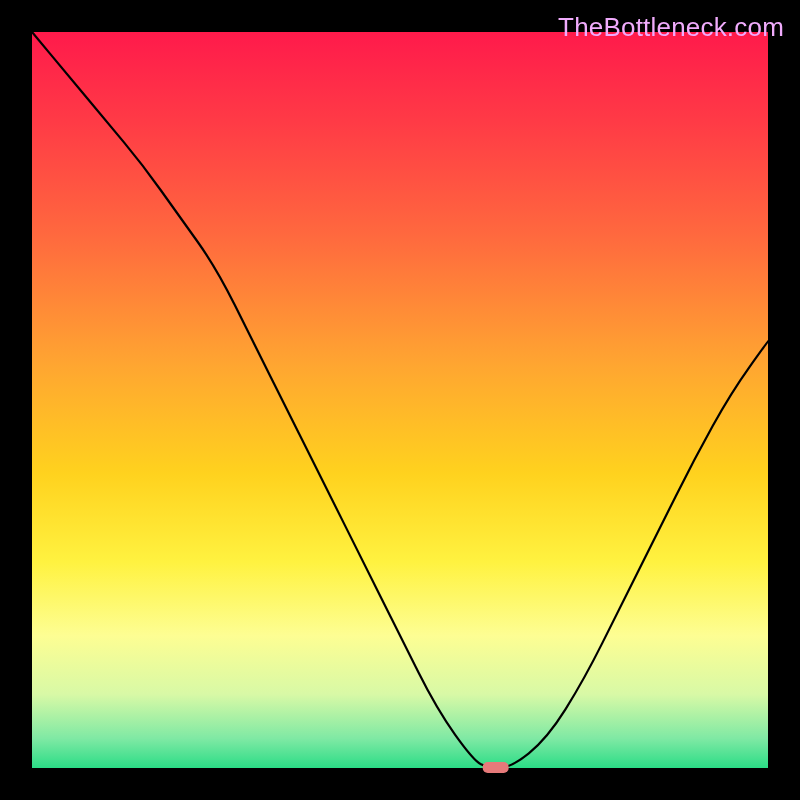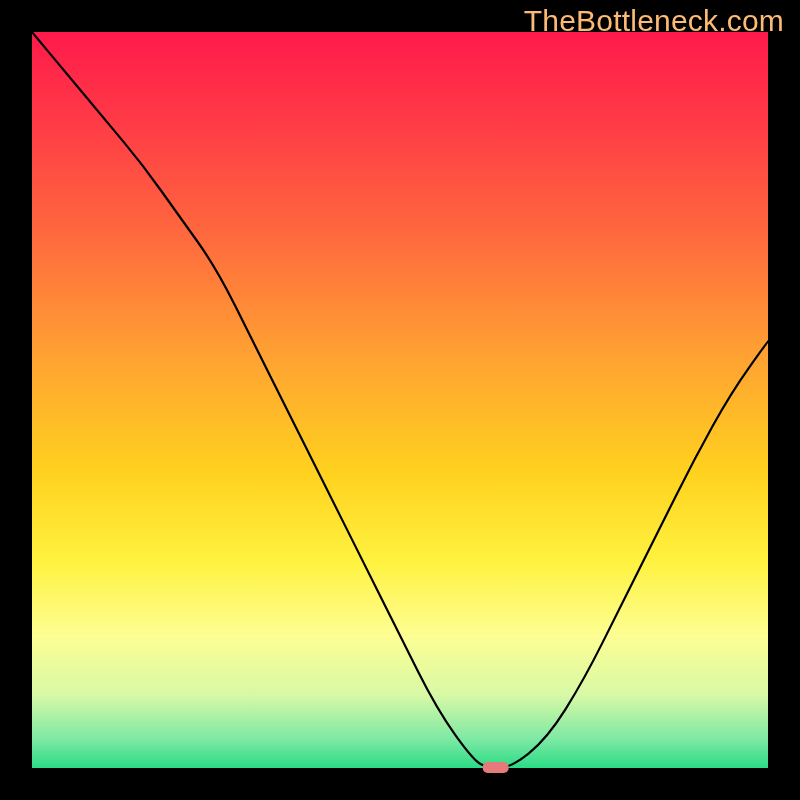--- a/index.html
+++ b/index.html
@@ -11,24 +11,24 @@
     overflow: hidden;
     font-family: Arial, Helvetica, sans-serif;
   }
   .frame {
     position: relative;
     width: 800px;
     height: 800px;
   }
   .watermark {
     position: absolute;
-    top: 4px;
+    top: 12px;
     right: 16px;
-    color: #fdba74;
-    font-size: 30px;
+    color: #f0abfc;
+    font-size: 26px;
     font-weight: 500;
     letter-spacing: 0.2px;
     user-select: none;
   }
   svg {
     display: block;
   }
 </style>
 </head>
 <body>

